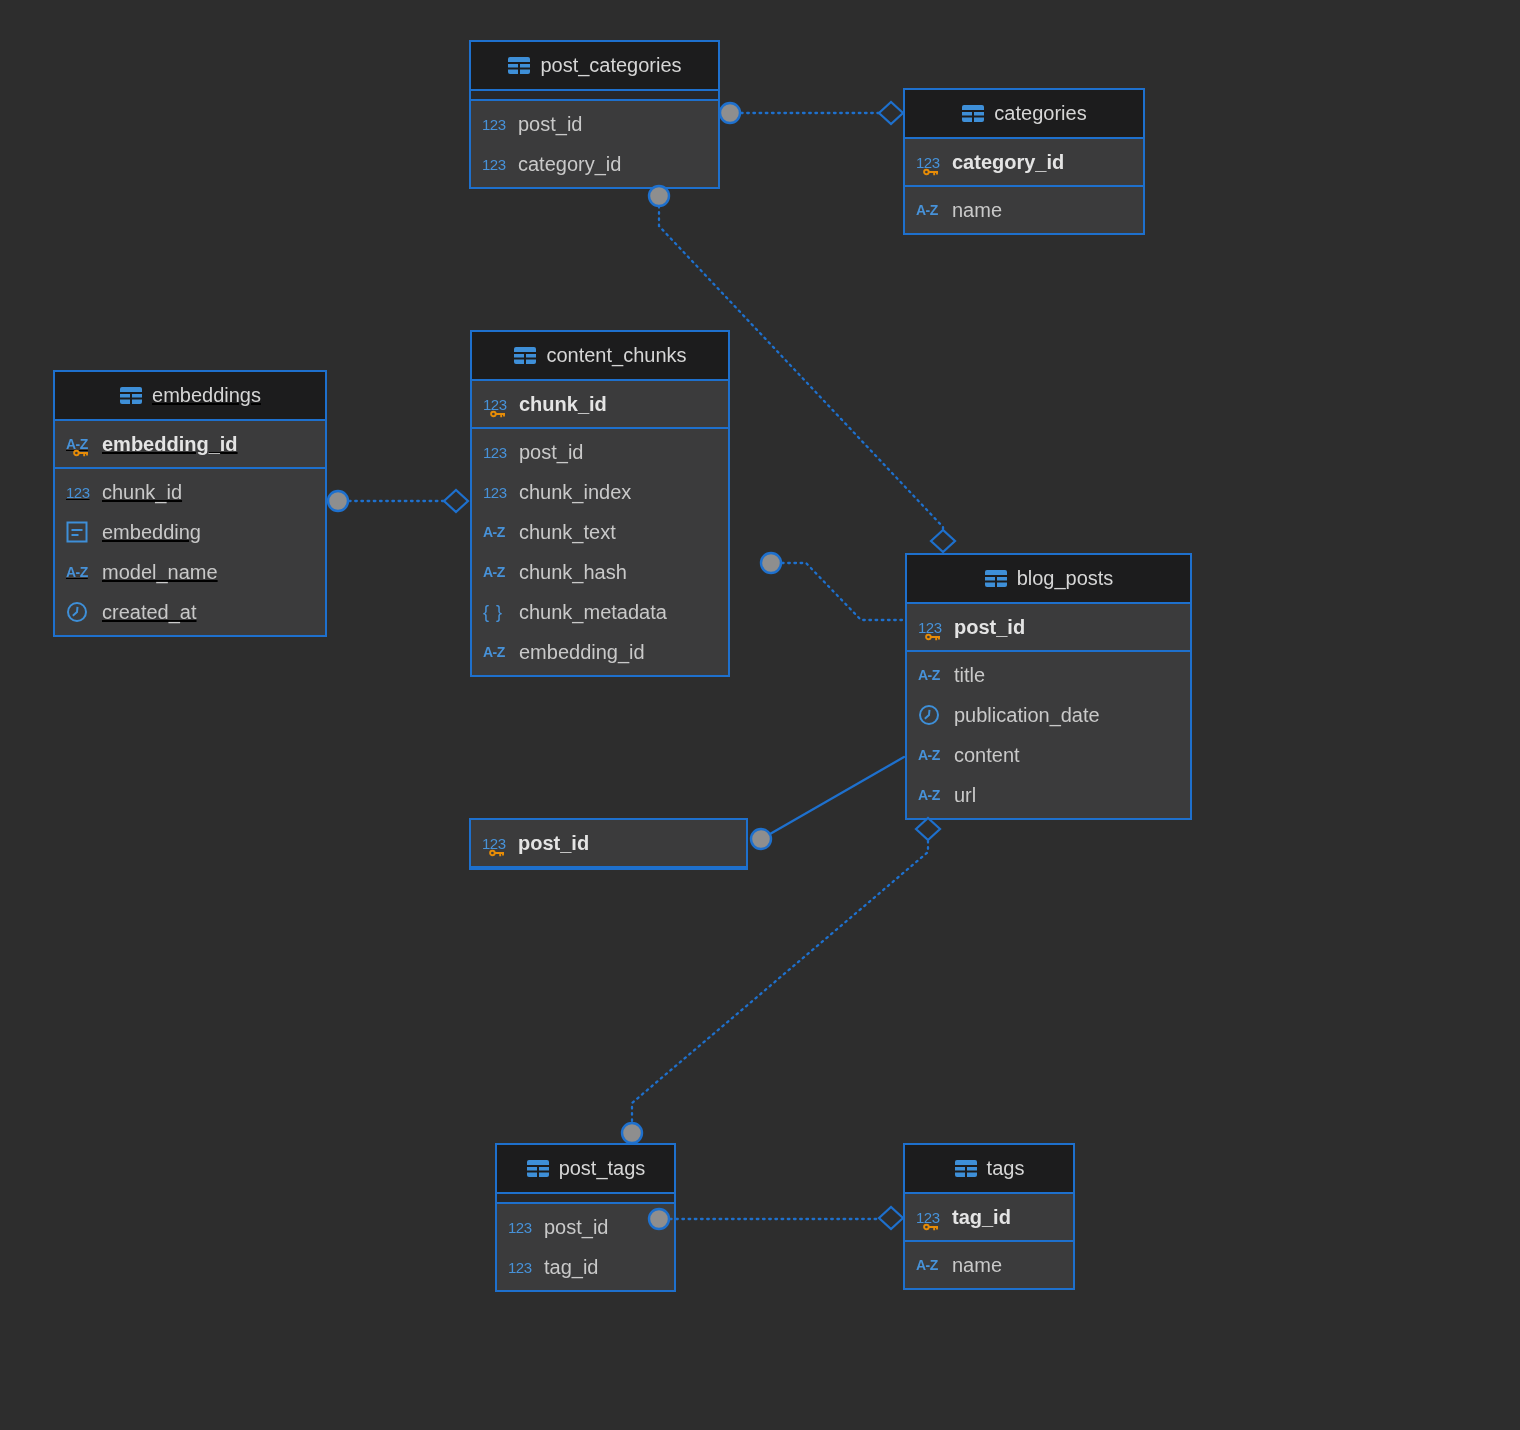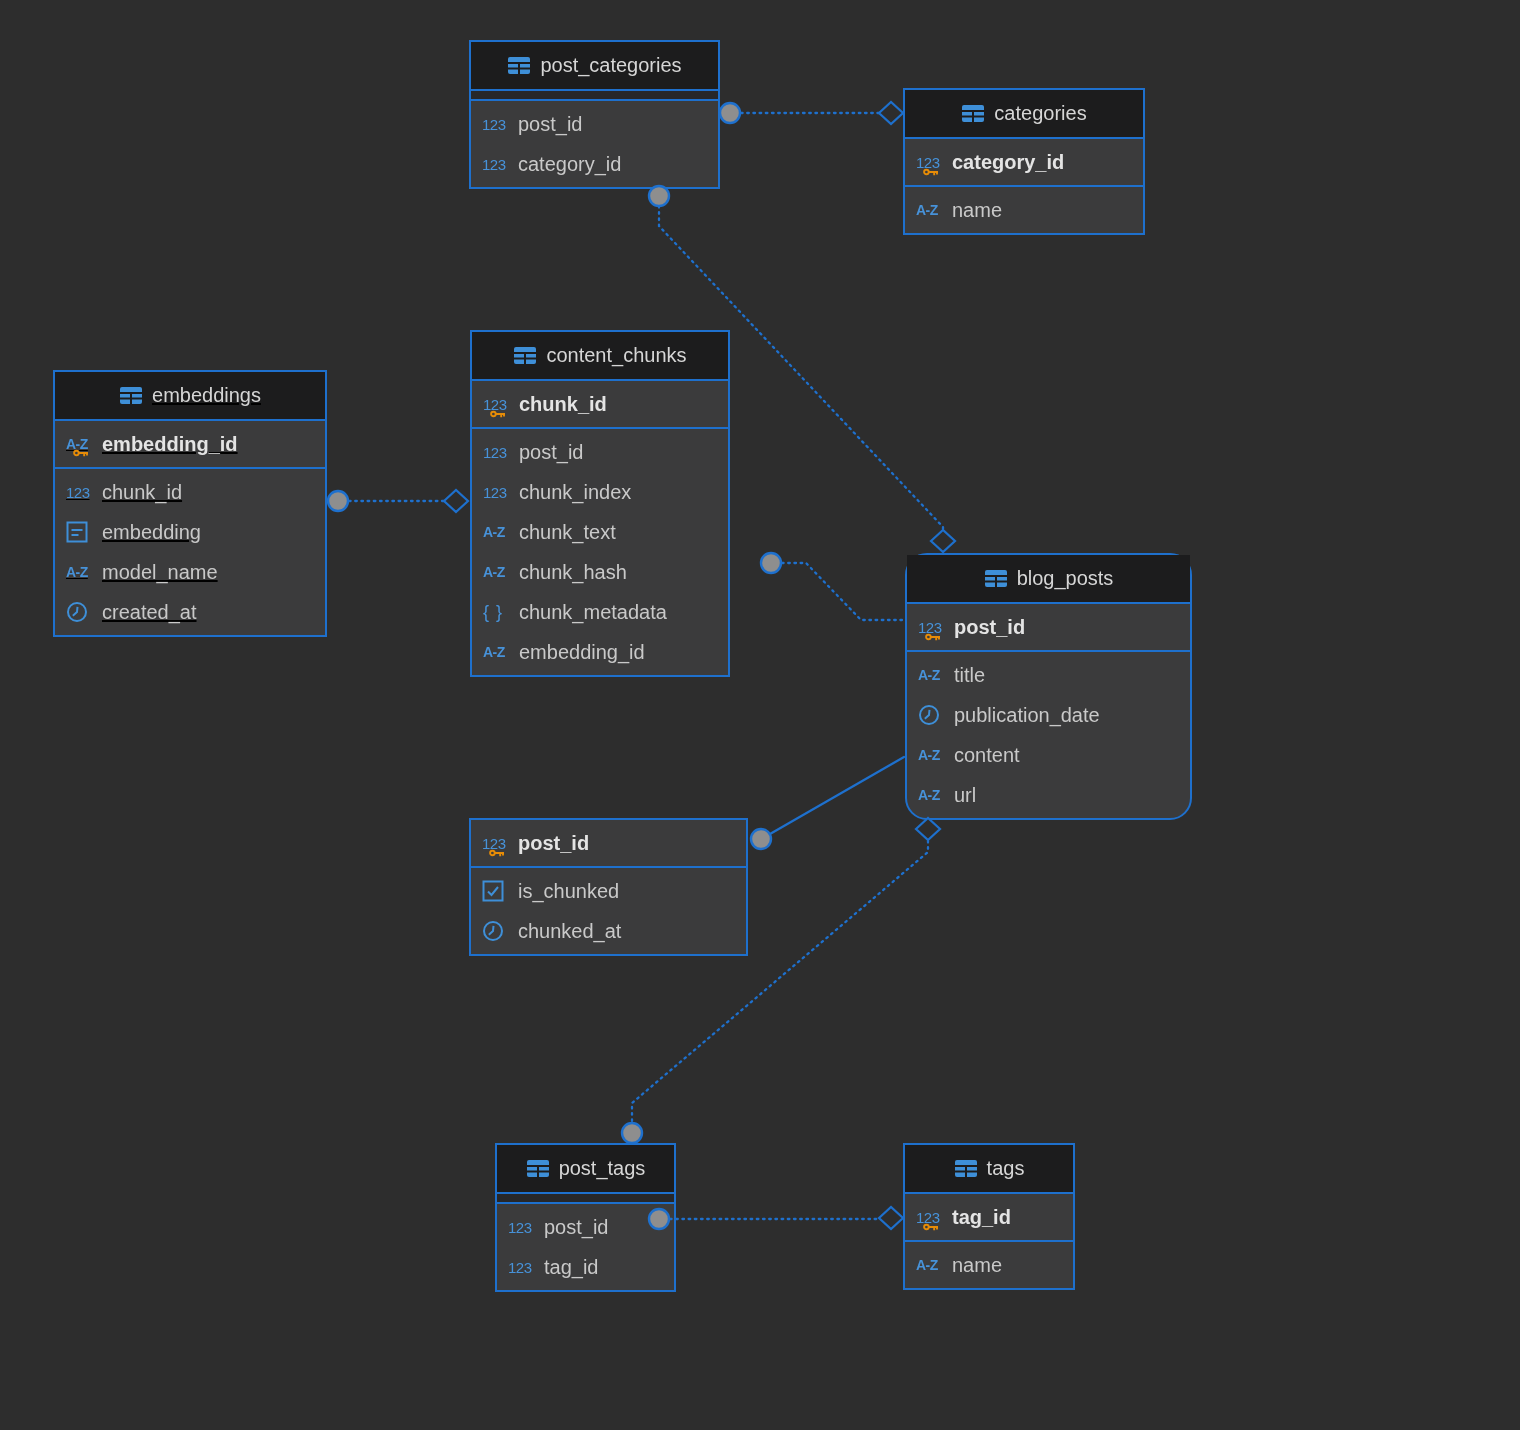--- a/index.html
+++ b/index.html
@@ -252,21 +252,21 @@
           <span>chunk_metadata</span>
         </div>
         <div class="row">
           <span class="type-icon">
             <span class="glyph-str">A-Z</span>
           </span>
           <span>embedding_id</span>
         </div>
       </div>
     </div>
-    <div class="table" style="left: 905px; top: 553px; width: 287px; border-radius: 22px;">
+    <div class="table" style="left: 905px; top: 553px; width: 287px;">
       <div class="thead">
         <svg width="24" height="19" viewBox="0 0 24 19">
           <rect x="1" y="1" width="22" height="17" rx="2" fill="#3e8fd8"></rect>
           <line x1="1" y1="7" x2="23" y2="7" stroke="#1c1c1d" stroke-width="2"></line>
           <line x1="1" y1="12.5" x2="23" y2="12.5" stroke="#1c1c1d" stroke-width="2"></line>
           <line x1="12" y1="7" x2="12" y2="18" stroke="#1c1c1d" stroke-width="2"></line>
         </svg>
         <span>blog_posts</span>
       </div>
       <div class="pksec">
@@ -323,44 +323,20 @@
             <svg width="16" height="10" viewBox="0 0 16 10" class="key-overlay">
               <g fill="none" stroke="#e78c07" stroke-width="1.9">
                 <circle cx="3.4" cy="5" r="2.3"></circle>
                 <path d="M5.7 5 L15 5 M11.2 5 L11.2 8.3 M14 5 L14 7.6"></path>
               </g>
             </svg>
           </span>
           <span>post_id</span>
         </div>
       </div>
-      <div class="tbody">
-        <div class="row">
-          <span class="type-icon">
-            <svg width="22" height="22" viewBox="0 0 22 22">
-              <g fill="none" stroke="#3e8fd8" stroke-width="2">
-                <rect x="1.5" y="1.5" width="19" height="19"></rect>
-                <path d="M6 11.5 L9.5 15 L16 7"></path>
-              </g>
-            </svg>
-          </span>
-          <span>is_chunked</span>
-        </div>
-        <div class="row">
-          <span class="type-icon">
-            <svg width="22" height="22" viewBox="0 0 22 22">
-              <g fill="none" stroke="#3e8fd8" stroke-width="2">
-                <circle cx="11" cy="11" r="9"></circle>
-                <path d="M11.5 5.8 L11 11 L6.8 14.8"></path>
-              </g>
-            </svg>
-          </span>
-          <span>chunked_at</span>
-        </div>
-      </div>
     </div>
     <div class="table" style="left: 495px; top: 1143px; width: 181px;">
       <div class="thead">
         <svg width="24" height="19" viewBox="0 0 24 19">
           <rect x="1" y="1" width="22" height="17" rx="2" fill="#3e8fd8"></rect>
           <line x1="1" y1="7" x2="23" y2="7" stroke="#1c1c1d" stroke-width="2"></line>
           <line x1="1" y1="12.5" x2="23" y2="12.5" stroke="#1c1c1d" stroke-width="2"></line>
           <line x1="12" y1="7" x2="12" y2="18" stroke="#1c1c1d" stroke-width="2"></line>
         </svg>
         <span>post_tags</span>

